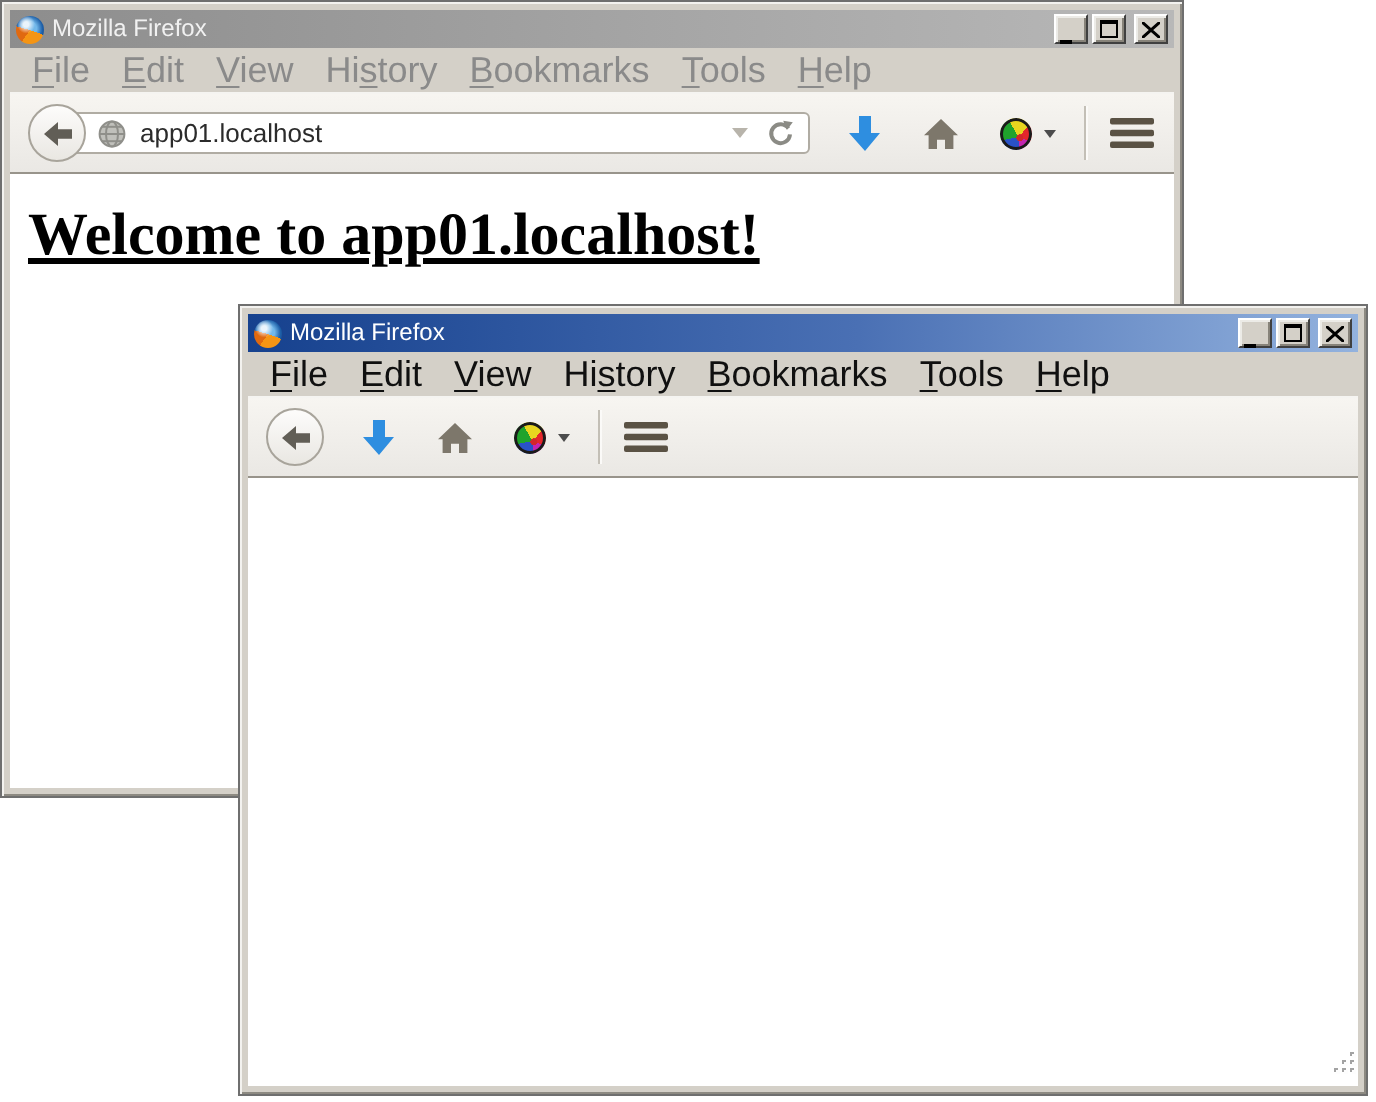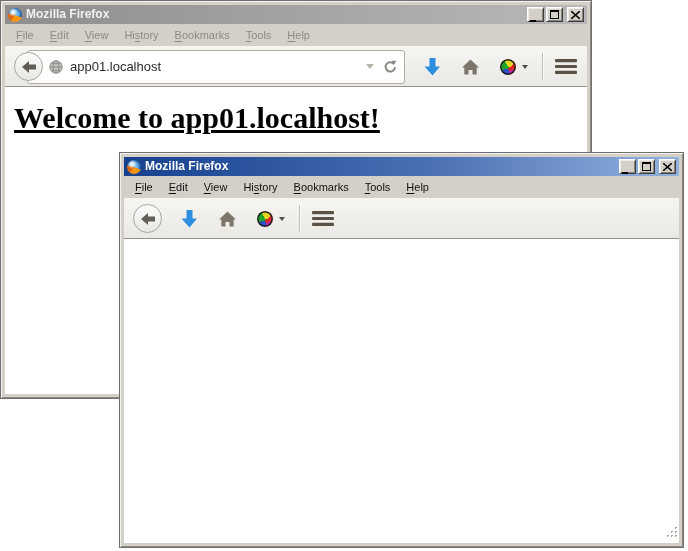--- a/index.html
+++ b/index.html
@@ -26,21 +26,21 @@
 
   
   .titlebar {
     height: 19px; flex: 0 0 19px;
     display: flex; align-items: center;
     padding: 0 3px; gap: 4px;
   }
   .titlebar.active   { background: linear-gradient(90deg,#16418e 0%,#4a70b4 55%,#93b2de 100%); }
   .titlebar.inactive { background: linear-gradient(90deg,#8d8d8d 0%,#a5a5a5 55%,#b8b8b8 100%); }
   .title-text {
-    color: #ffffff; font-weight: bold; font-size: 12px; line-height: 19px;
+    color: #ffffff; font-weight: normal; font-size: 12px; line-height: 19px;
     white-space: nowrap;
   }
   .titlebar.inactive .title-text { color: #f1f1f1; }
   .ff-logo {
     width: 14px; height: 14px; border-radius: 50%; flex: 0 0 14px;
     background:
       radial-gradient(circle at 36% 30%, rgba(255,255,255,.85) 0 10%, rgba(255,255,255,0) 34%),
       conic-gradient(from 110deg, #f59514 0 105deg, #e06910 105deg 175deg, rgba(0,0,0,0) 175deg),
       radial-gradient(circle at 48% 45%, #72b8ea 0 34%, #1d5fa8 62%, #123a74 100%);
   }
@@ -55,21 +55,21 @@
   }
   .caption-btn.min svg { margin-top: 5px; margin-right: 4px; }
   .caption-btn.close { margin-left: 4px; }
 
   
   .menubar {
     height: 22px; flex: 0 0 22px;
     background: #d4d0c8;
     display: flex; align-items: center;
     padding: 0 3px;
-    font-size: 11px;
+    font-size: 18px;
   }
   .menu-item { padding: 2px 8px; white-space: nowrap; cursor: default; }
   .window.front .menu-item { color: #101010; }
   .window.back  .menu-item { color: #8a8a8a; }
   .menu-item u { text-underline-offset: 2px; }
 
   
   .toolbar {
     height: 41px; flex: 0 0 41px;
     background: linear-gradient(#f7f5f1, #eae8e4);
@@ -79,21 +79,21 @@
     padding: 0 10px 0 9px;
   }
   .back-btn {
     width: 29px; height: 29px; border-radius: 50%;
     border: 1px solid #a8a49b;
     background: linear-gradient(#fdfcfb, #e9e7e2);
     display: flex; align-items: center; justify-content: center;
     position: relative; z-index: 2; flex: 0 0 29px;
   }
   .urlbar {
-    flex: 1 1 auto; height: 34px;
+    flex: 1 1 auto; height: 21px;
     background: #ffffff;
     border: 1px solid #b0aca3; border-radius: 3px;
     margin-left: -16px; padding: 0 7px 0 21px;
     display: flex; align-items: center;
   }
   .globe { flex: 0 0 14px; margin-right: 7px; display: flex; }
   .url-text { flex: 1 1 auto; font-size: 13px; color: #2b2b2b; white-space: nowrap; overflow: hidden; }
   .tri-down {
     width: 0; height: 0;
     border-left: 4px solid transparent; border-right: 4px solid transparent;

